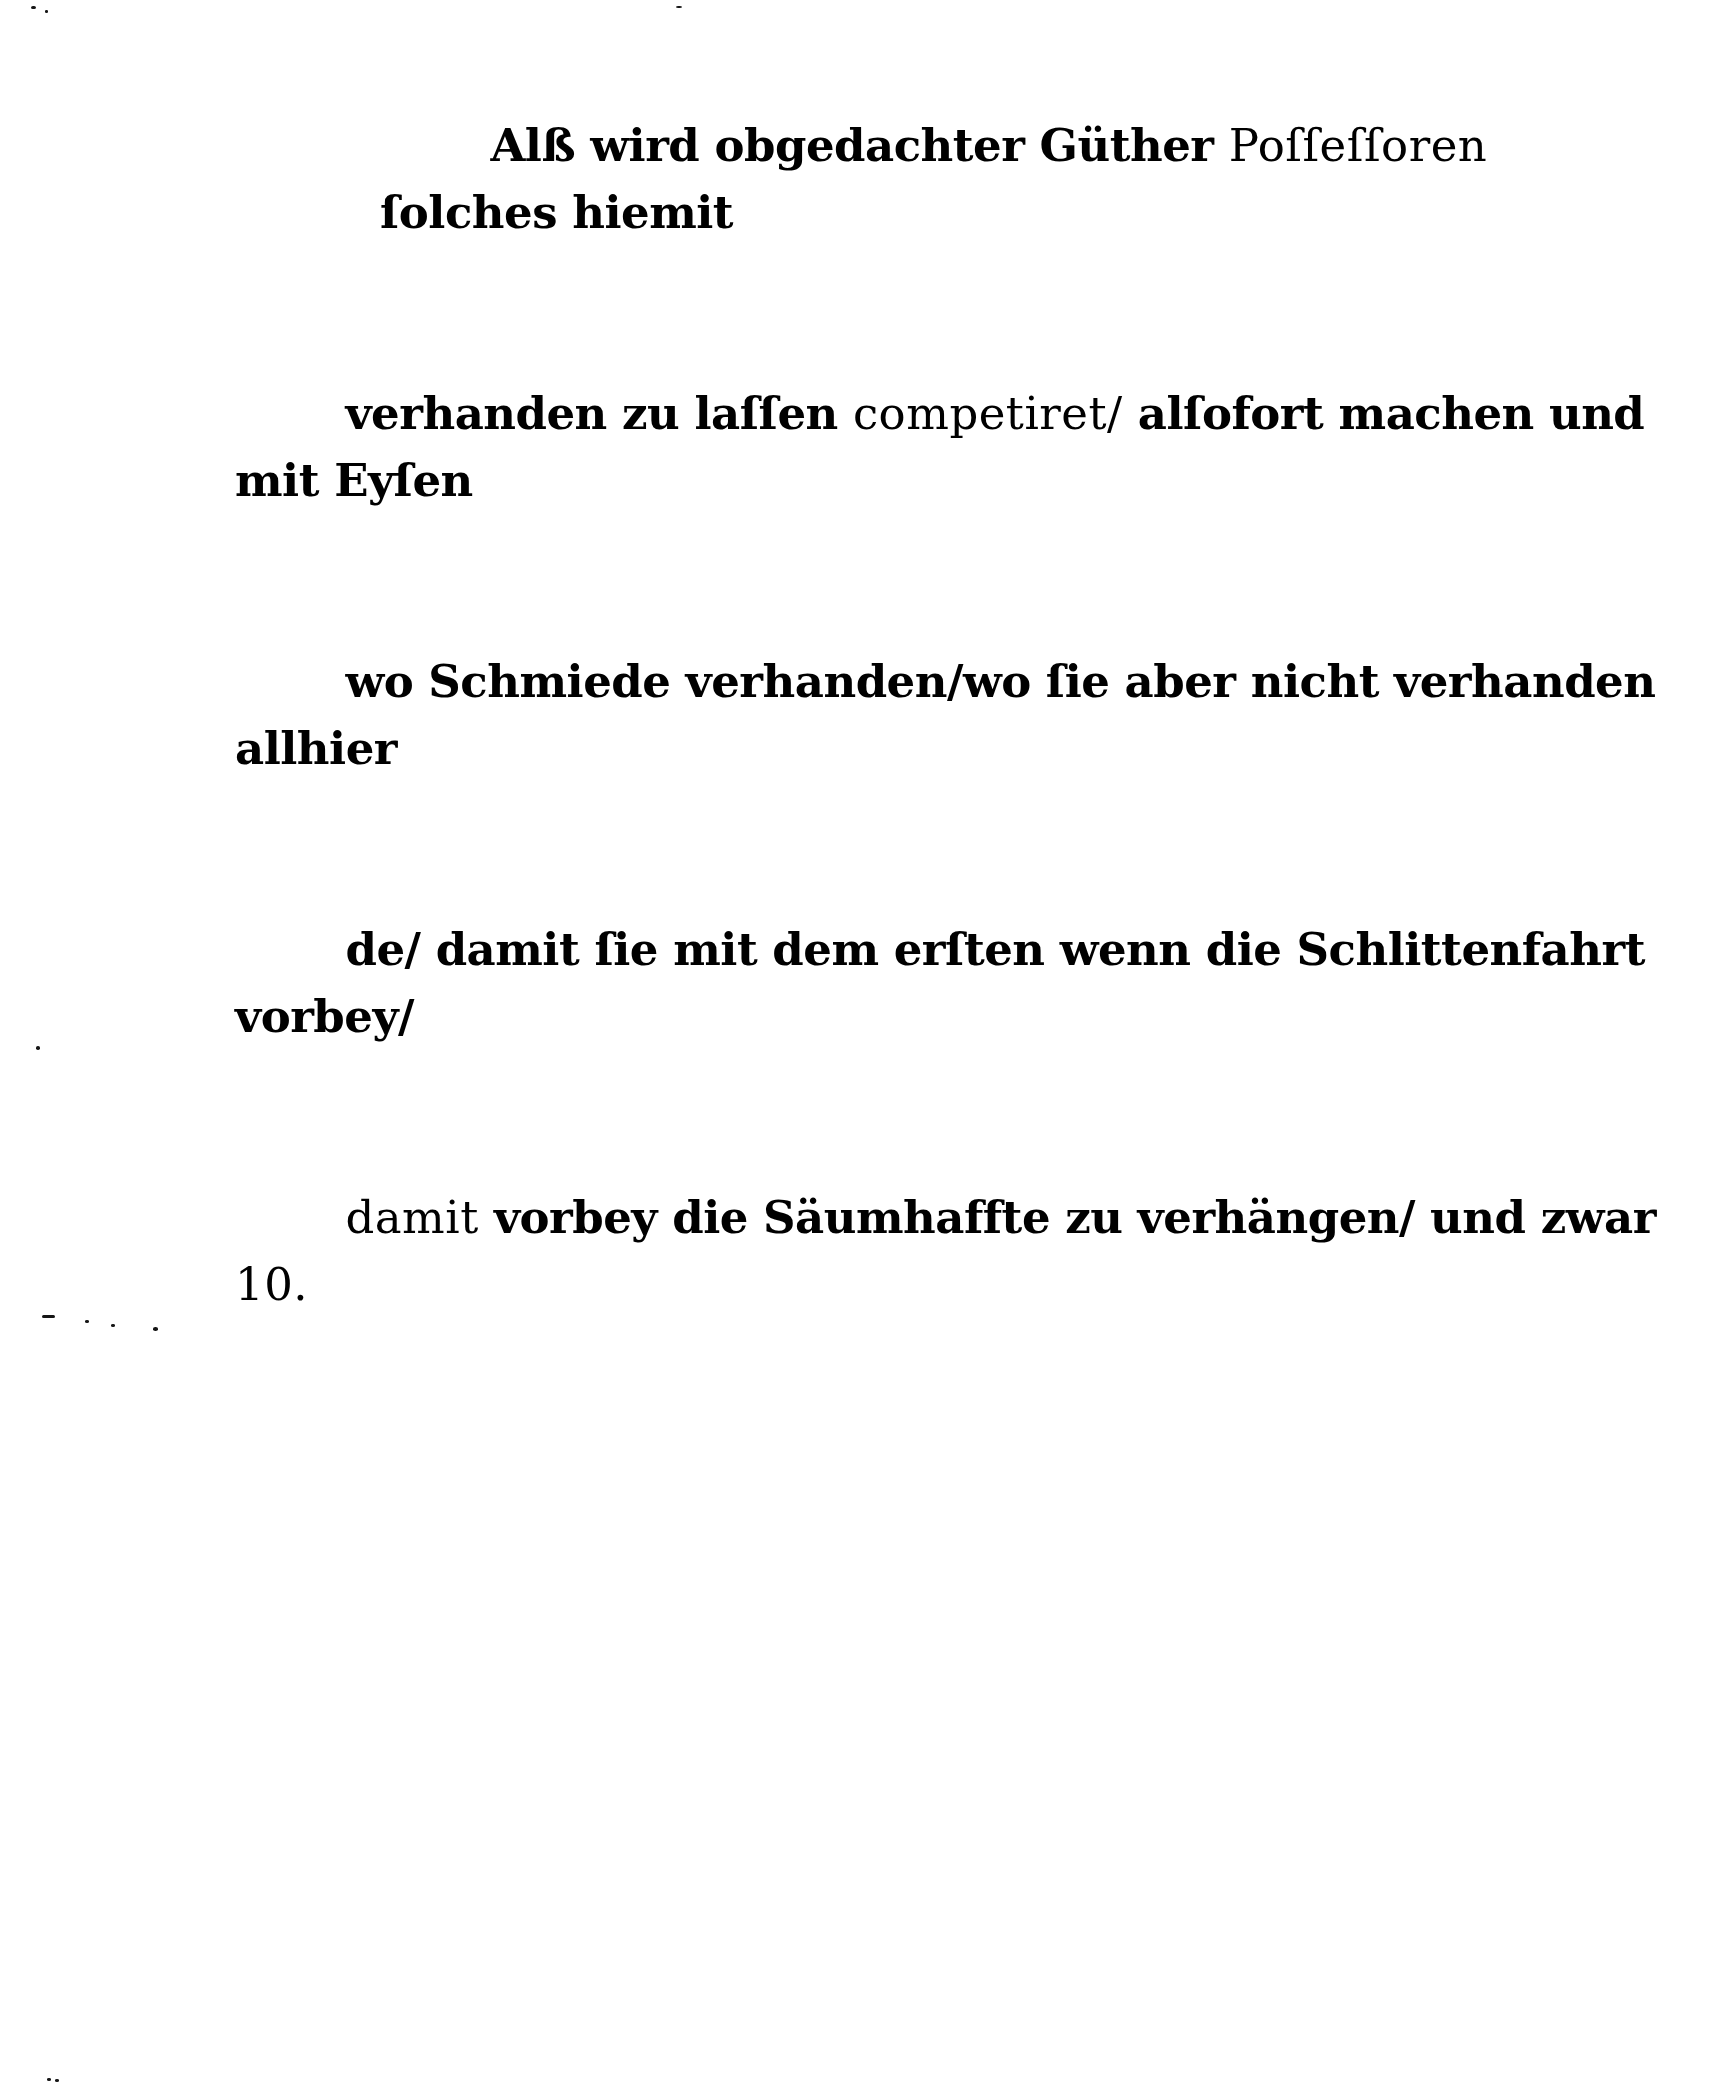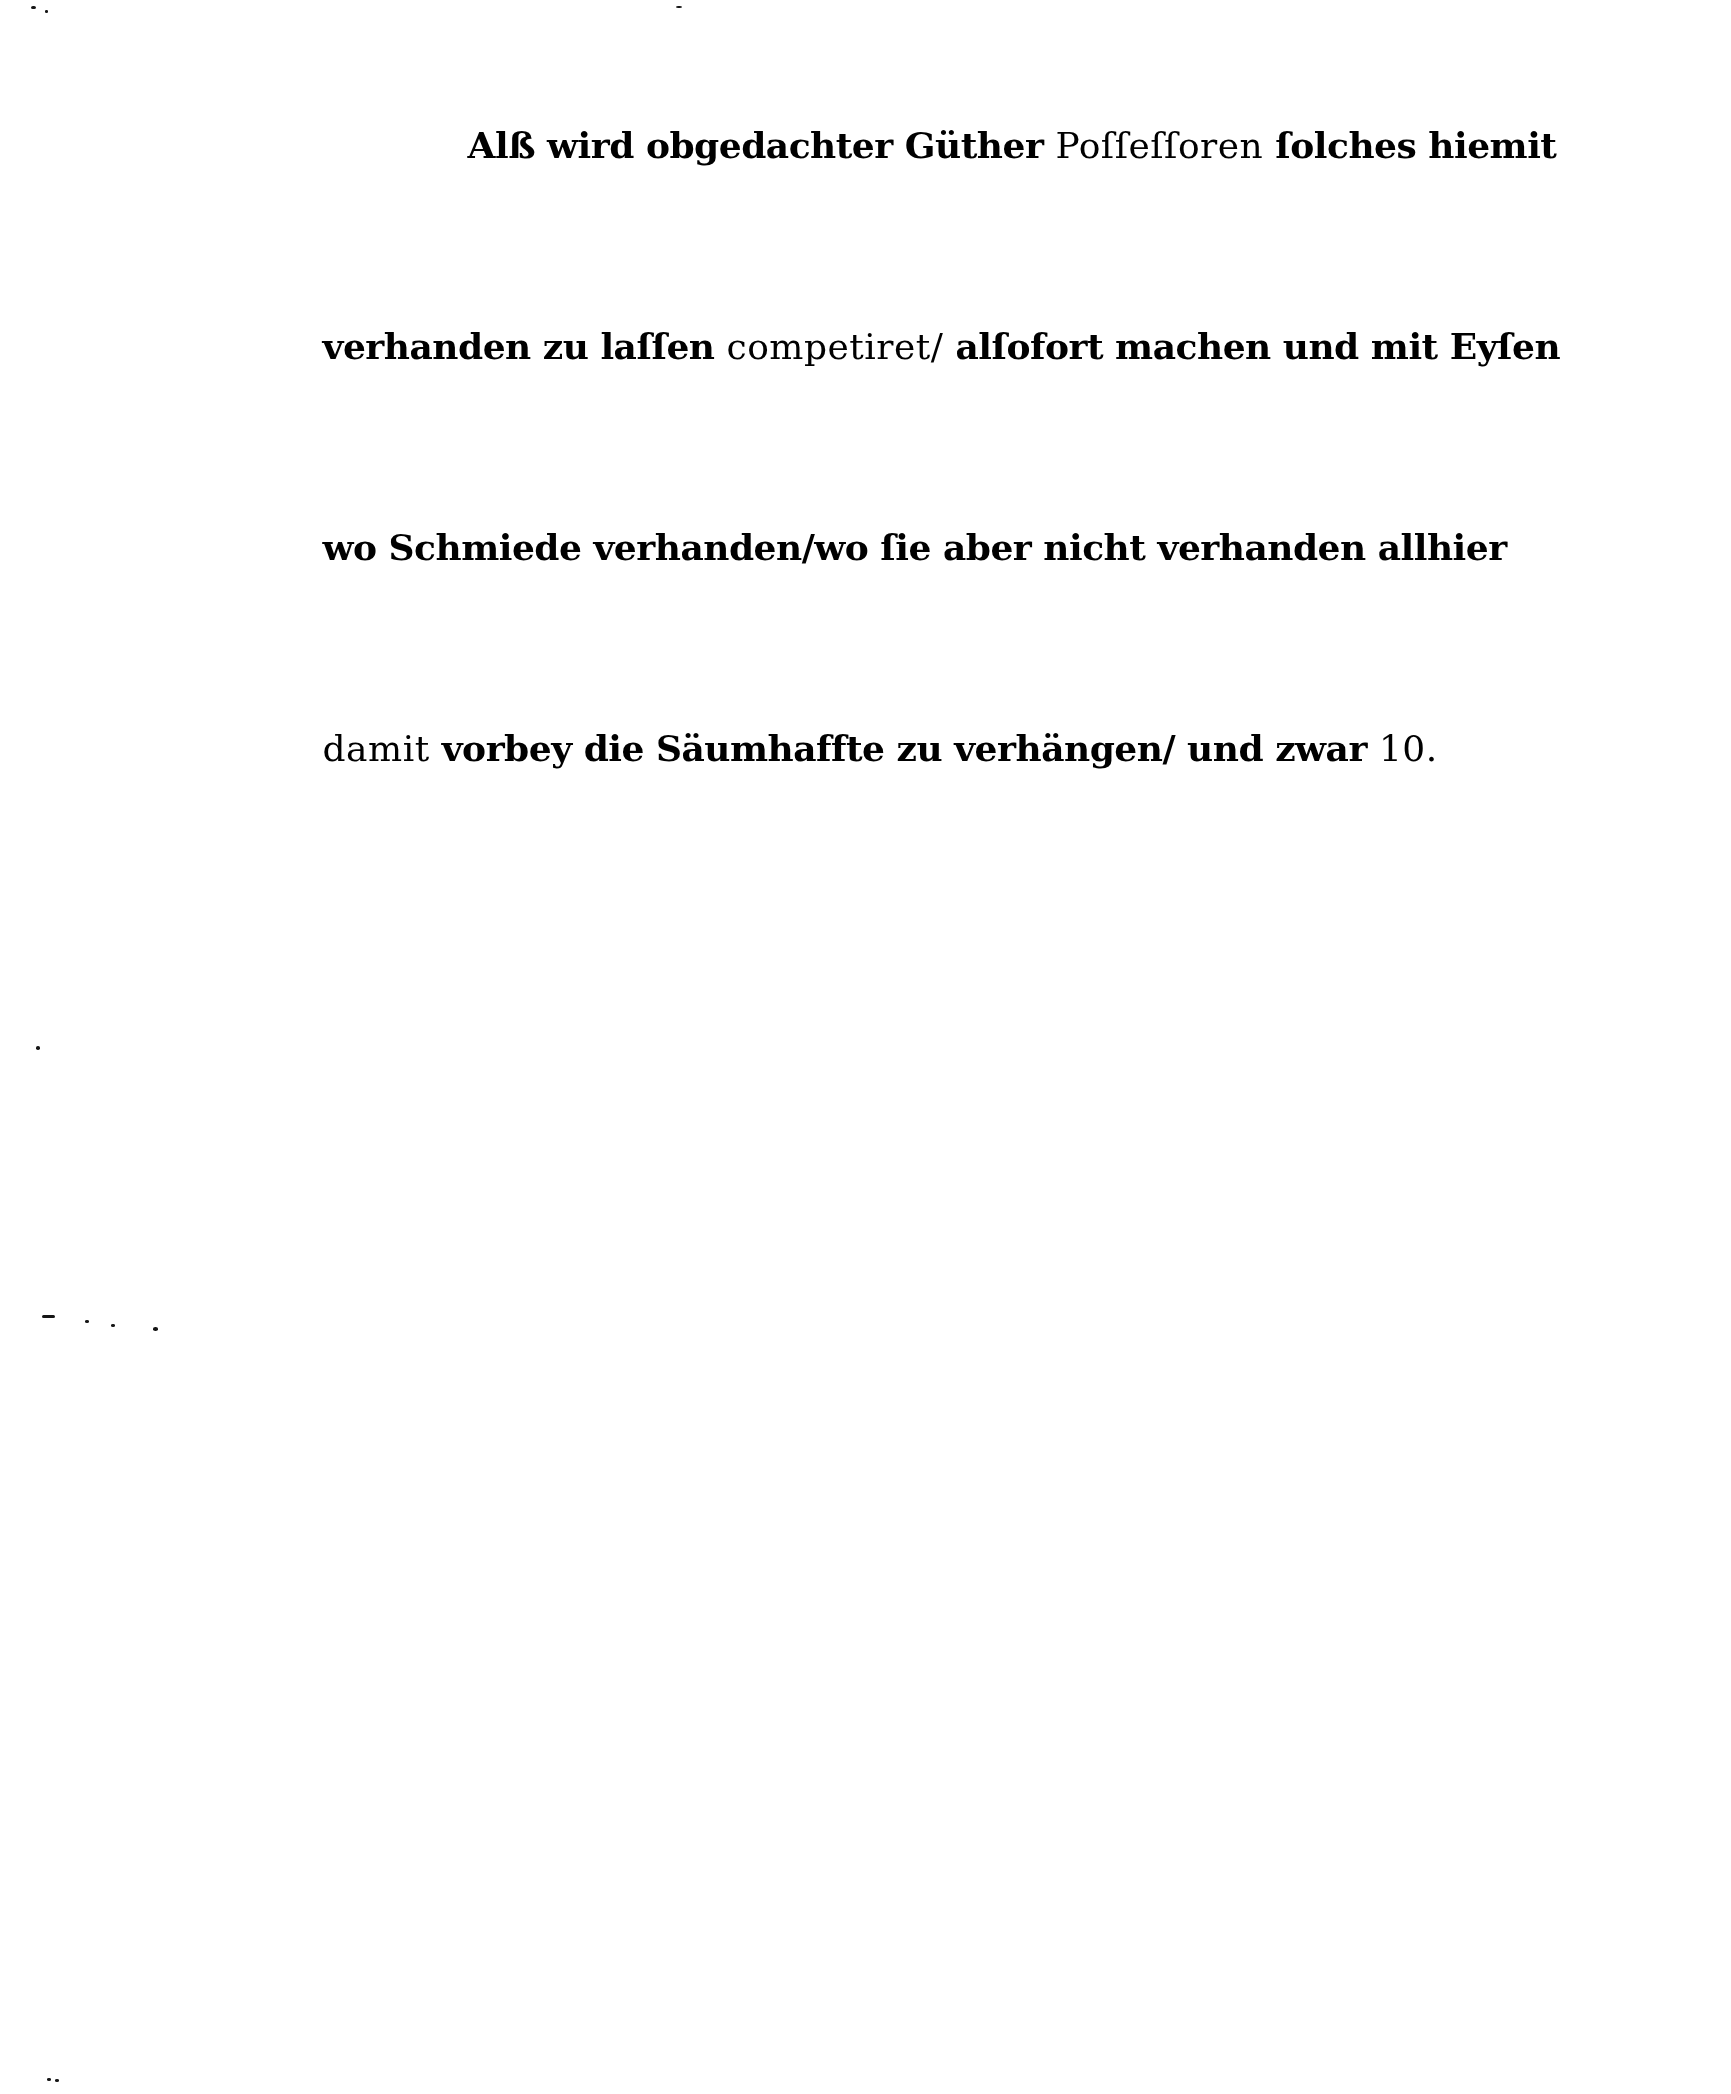--- a/index.html
+++ b/index.html
@@ -6,21 +6,21 @@
   .page{
     position:relative;
     width:1731px;height:2095px;
     background:#ffffff;color:#000000;
     font-family:"DejaVu Serif","Liberation Serif",serif;
     overflow:hidden;
   }
   .text-block{position:absolute;left:235px;top:45px;width:1431px;}
   .line{
     white-space:pre-wrap;
-    font-size:36px;line-height:67px;letter-spacing:-0.5px;
+    font-size:45px;line-height:67px;letter-spacing:-0.5px;
     min-height:67px;
   }
   .f{font-weight:700;}
   .a{font-weight:400;letter-spacing:0.5px;}
   .indent{padding-left:145px;}
   .speck{position:absolute;background:#151515;border-radius:50%;}
 </style>
 </head>
 <body>
 
@@ -43,20 +43,23 @@
       <div class="line indent">
         <span class="f">Alß wird obgedachter Güther </span><span class="a">Poſſeſſoren</span><span class="f"> ſolches hiemit</span>
       </div>
       <div class="line">
         <span class="f">verhanden zu laſſen </span><span class="a">competiret/</span><span class="f"> alſofort machen und mit Eyſen</span>
       </div>
       <div class="line">
         <span class="f">wo Schmiede verhanden/wo ſie aber nicht verhanden allhier</span>
       </div>
       <div class="line">
+        <span class="f">de/ damit ſie mit dem erſten wenn die Schlittenfahrt vorbey/</span>
+      </div>
+      <div class="line">
         <span class="a">damit</span><span class="f"> vorbey die Säumhaffte zu verhängen/ und zwar </span><span class="a">10.</span>
       </div>
 
     </div>
 
   </div>
 </div>
 
 
 </body></html>

